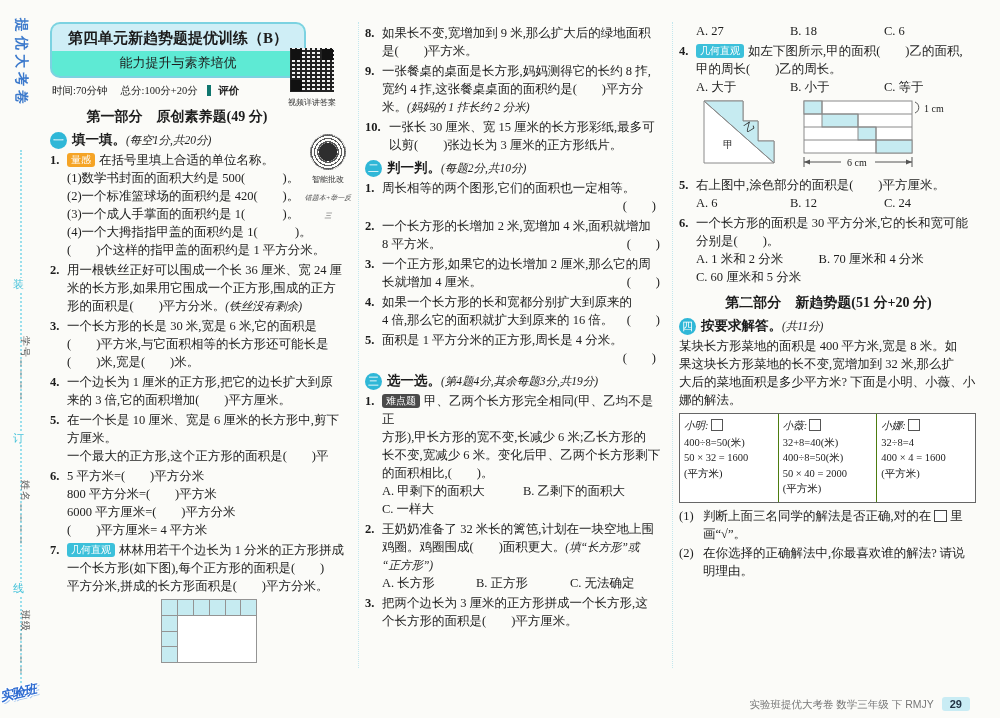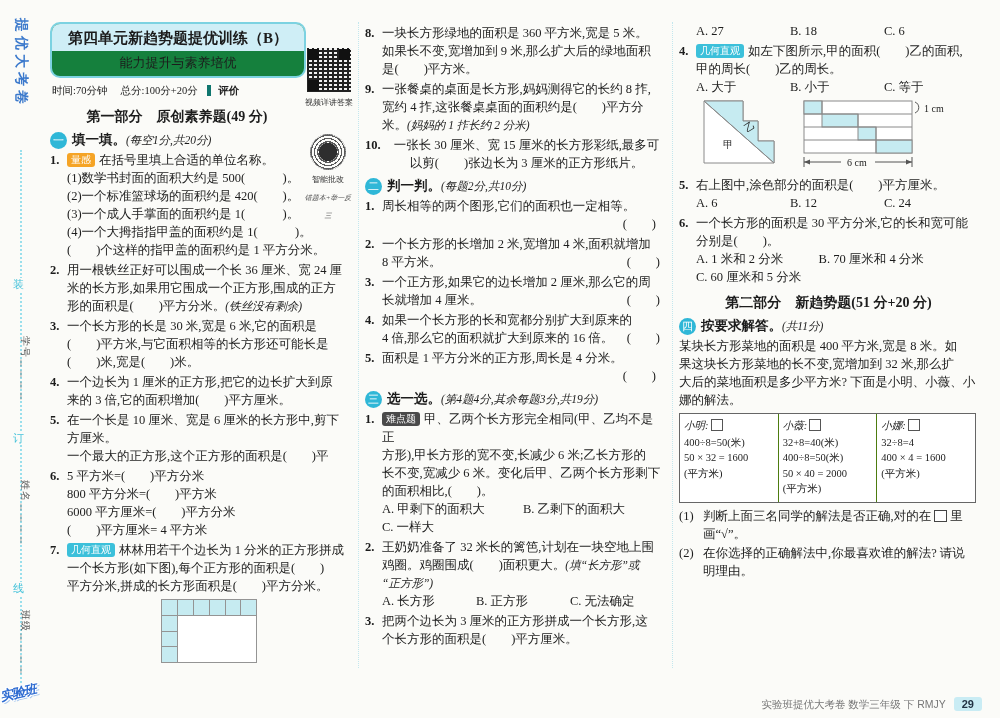--- a/index.html
+++ b/index.html
@@ -35,26 +35,26 @@
     letter-spacing:-1px; transform:rotate(-12deg); white-space:nowrap;
     text-shadow:1px 1px 0 #fff,-1px -1px 0 #fff,1px -1px 0 #fff,-1px 1px 0 #fff,2px 2px 0 #a9c8ef;
   }
   
   .page { position:absolute; left:34px; top:0; width:966px; height:718px; }
   .cols { display:flex; padding:22px 12px 0 10px; }
   .col { width:314px; padding:0 8px 0 6px; font-size:12.5px; line-height:18px; }
   .col + .col { border-left:1px dotted #c3e7ee; }
   .col1 { position:relative; }
   
-  .titlebox{ width:256px; border:2px solid #7cd2e1; border-radius:10px; overflow:hidden; background:#15803d; }
+  .titlebox{ width:256px; border:2px solid #7cd2e1; border-radius:10px; overflow:hidden; background:#5eead4; }
   .titlebox .t1{ background:#cfeef6; font-weight:bold; font-size:15px; text-align:center; padding:5px 2px 4px; }
   .titlebox .t2{ text-align:center; font-size:13px; padding:3px 0 4px; }
   .meta{ font-size:10.5px; margin:4px 0 2px 2px; color:#222; }
   .meta .eval{ font-weight:bold; border-left:4px solid #0f766e; padding-left:7px; margin-left:7px; }
-  .qrblock{ position:absolute; right:2px; top:26px; width:54px; text-align:center; }
+  .qrblock{ position:absolute; right:19px; top:26px; width:54px; text-align:center; }
   .qr-img{
     width:44px; height:44px; margin:0 auto;
     background:
       linear-gradient(#111,#111) 1px 1px/11px 11px no-repeat,
       linear-gradient(#111,#111) 32px 1px/11px 11px no-repeat,
       linear-gradient(#111,#111) 1px 32px/11px 11px no-repeat,
       repeating-linear-gradient(0deg,#222 0 2px,transparent 2px 4px),
       repeating-linear-gradient(90deg,#222 0 2px,#f2f2f2 2px 5px);
   }
   .qrcap{ font-size:8px; color:#333; margin-top:2px; font-family:"Liberation Sans",sans-serif;}
@@ -74,21 +74,21 @@
   .sec{ margin:5px 0 2px; }
   .secnum{
     display:inline-block; width:17px; height:17px; border-radius:50%;
     background:#2fb7d7; color:#fff; text-align:center; line-height:17px;
     font-size:11px; margin-right:5px; font-family:"Liberation Sans",sans-serif;
   }
   .sectitle{ font-weight:bold; font-size:13.5px; }
   .secnote{ font-style:italic; font-size:11.5px; }
   
   .q{ position:relative; padding-left:17px; margin-top:2px; }
-  .q.wide{ padding-left:24px;text-align:center; }
+  .q.wide{ padding-left:24px; }
   .qnum{ position:absolute; left:0; top:0; font-weight:bold; }
   .ln{ min-height:18px; }
   .note{ font-style:italic; font-size:11.5px; }
   .badge{
     display:inline-block; font-size:10px; line-height:14px; padding:0 4px;
     border-radius:3px; color:#fff; margin-right:4px; vertical-align:1px;
     font-family:"Liberation Sans",sans-serif;
   }
   .badge.orange{ background:#f5a426; }
   .badge.cyan{ background:#3cc0da; }
@@ -104,21 +104,21 @@
   .soltable{ display:flex; border:1.5px solid #666; margin:4px 2px 4px 0; font-size:10.5px; line-height:15.5px; background:#fff;}
   .solcell{ flex:1; padding:4px 4px 5px; }
   .solcell + .solcell{ border-left:1px solid #4d7c0f; }
   .solname{ font-style:italic; margin-bottom:1px;}
   .checkbox{ display:inline-block; width:12px; height:12px; border:1px solid #555; vertical-align:-2px; margin-left:2px; background:#fff;}
   .inlinebox{ display:inline-block; width:13px; height:12px; border:1px solid #444; margin:0 3px; vertical-align:-2px; background:#fff;}
   .sub{ position:relative; padding-left:24px; margin-top:1px; }
   .subnum{ position:absolute; left:0; top:0; }
   
   .footer{
-    position:absolute; right:18px; bottom:6px; font-size:10.5px; color:#777;
+    position:absolute; right:30px; bottom:6px; font-size:10.5px; color:#777;
     font-family:"Liberation Sans",sans-serif;
   }
   .pagenum{
     display:inline-block; background:#c9ecf4; color:#234; padding:1px 8px;
     border-radius:3px; margin-left:8px; font-weight:bold; font-size:11px;
   }
 </style>
 </head>
 <body>
 
@@ -228,21 +228,20 @@
             <rect x="0.5" y="47.5" width="16" height="16"></rect>
           </g>
         </svg>
       </div>
     </div>
   </div>
 
   <div class="col">
     <div class="q">
       <span class="qnum">8.</span>
-      <div class="ln">一块长方形绿地的面积是 360 平方米,宽是 5 米。</div>
       <div class="ln">如果长不变,宽增加到 9 米,那么扩大后的绿地面积</div>
       <div class="ln">是(　　)平方米。</div>
     </div>
 
     <div class="q">
       <span class="qnum">9.</span>
       <div class="ln">一张餐桌的桌面是长方形,妈妈测得它的长约 8 拃,</div>
       <div class="ln">宽约 4 拃,这张餐桌桌面的面积约是(　　)平方分</div>
       <div class="ln"><span>米。</span><span class="note">(妈妈的 1 拃长约 2 分米)</span></div>
     </div>

